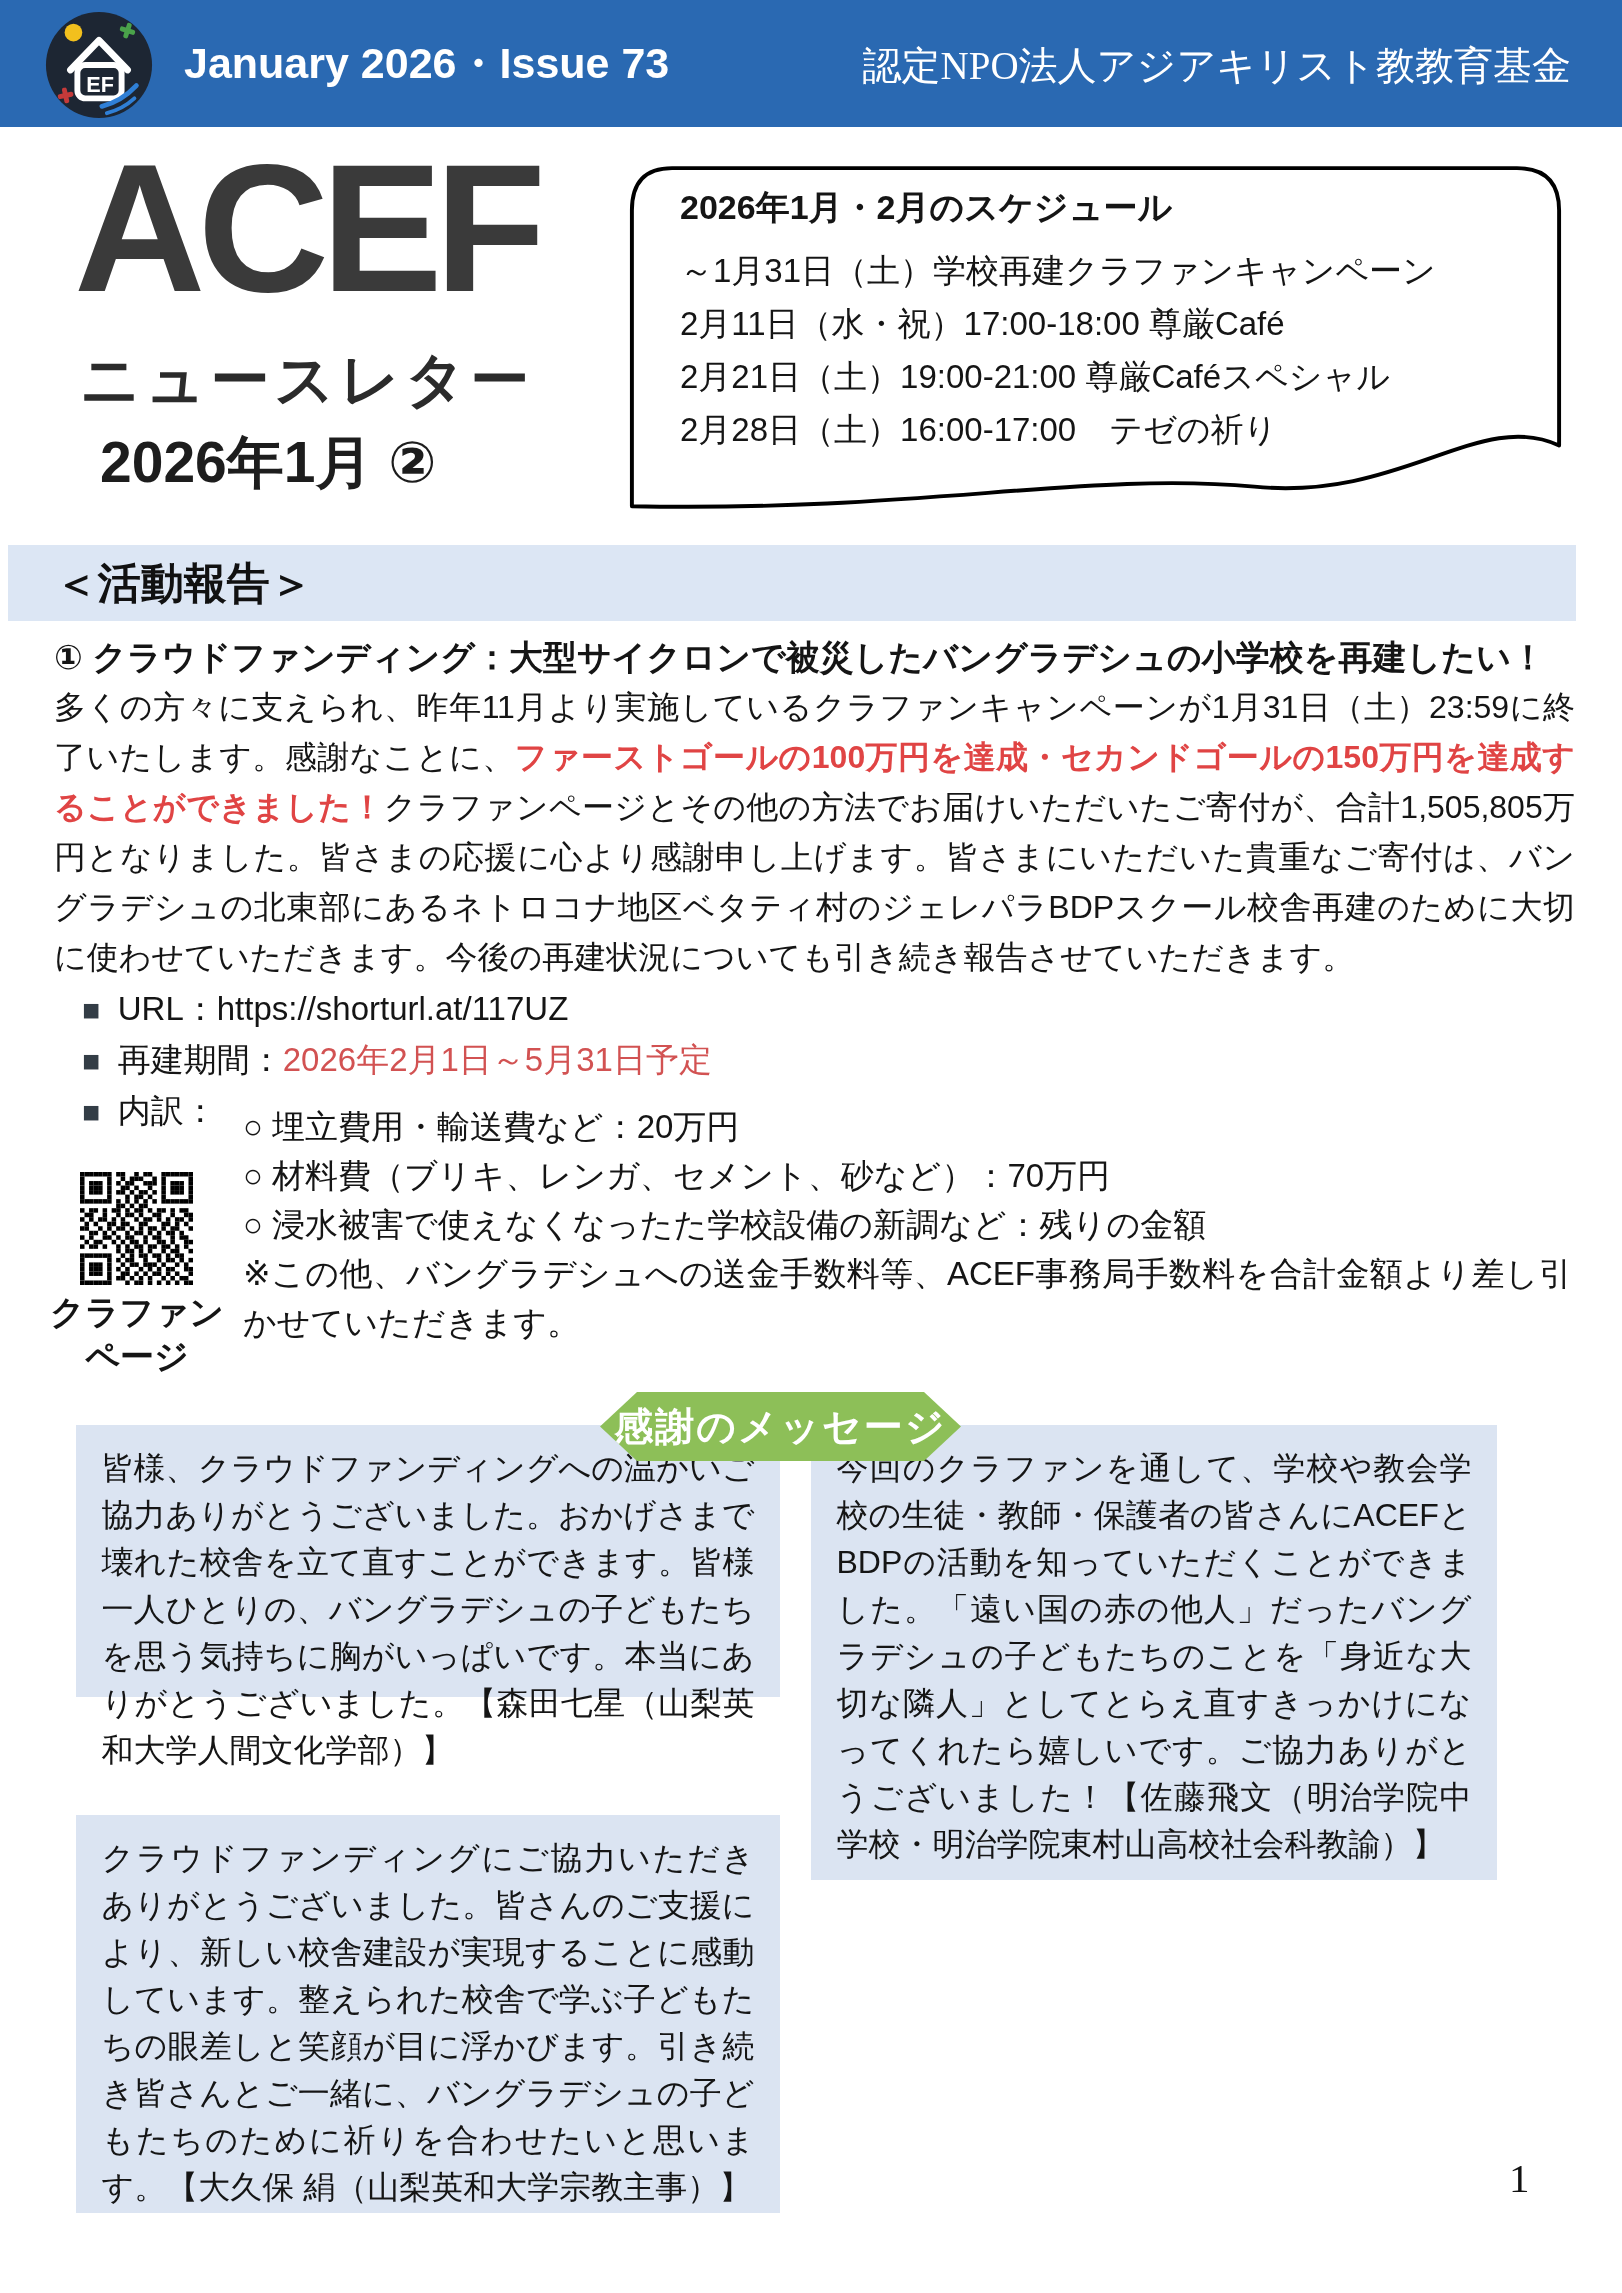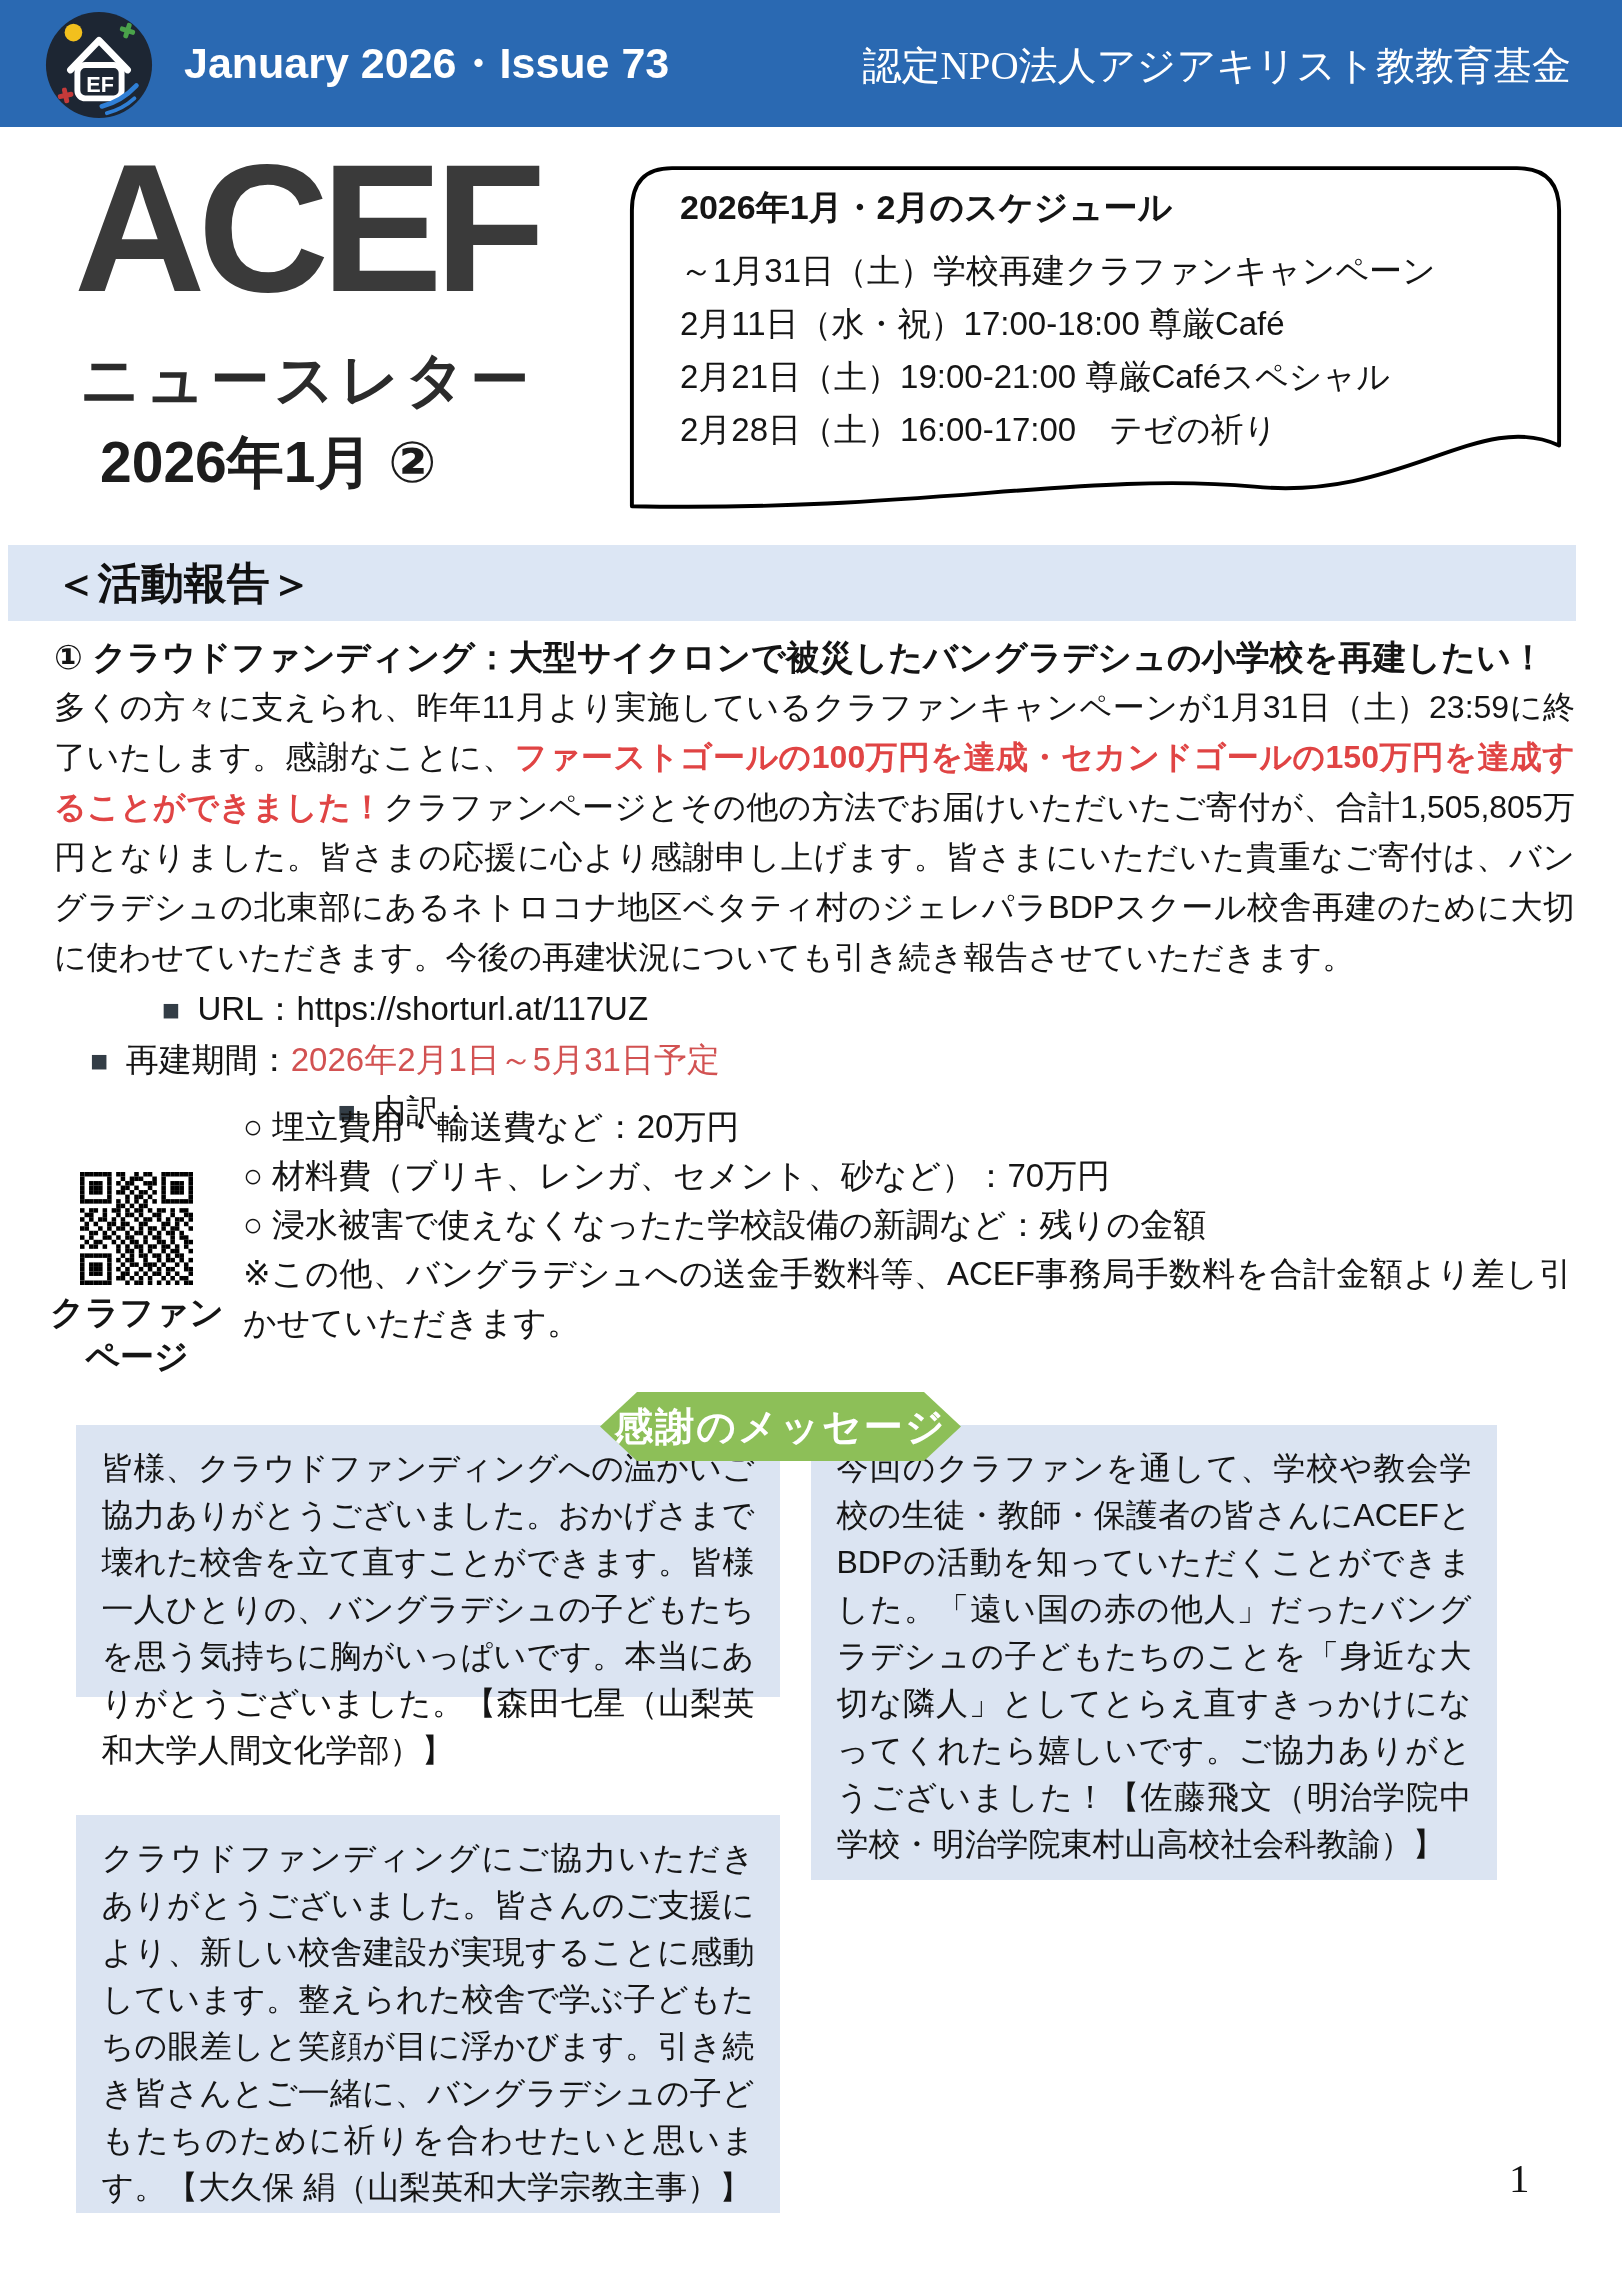--- a/index.html
+++ b/index.html
@@ -29,21 +29,21 @@
   .sched-row{font-size:33px;line-height:53px;white-space:nowrap;}
 
   
   .band{left:7.8px;top:545px;width:1568px;height:76px;background:#dce6f4;}
   .band-title{margin-left:47px;line-height:76px;font-size:43px;font-weight:800;color:#111;}
 
   .heading{left:54px;top:635px;width:1529px;font-size:34px;font-weight:800;}
   .para{left:54px;top:682px;width:1521px;font-size:32px;line-height:50px;text-align:justify;}
   .red-strong{color:#e04444;font-weight:800;}
 
-  .bullets{left:90px;top:984px;text-align:center;}
+  .bullets{left:82px;top:984px;}
   .b-row{font-size:33px;line-height:50px;white-space:nowrap;}
   .sq{color:#333d46;margin-right:17.6px;font-size:30px;}
   .period{color:#d25252;}
 
   .breakdown{left:243px;top:1102px;width:1329px;font-size:33px;line-height:49px;}
   .bd-item{white-space:nowrap;}
   .bd-note{text-align:justify;}
 
   .qr{left:80px;top:1172px;width:113px;height:113px;}
   .qr-cap{left:45px;top:1290px;width:184px;text-align:center;font-size:34px;

